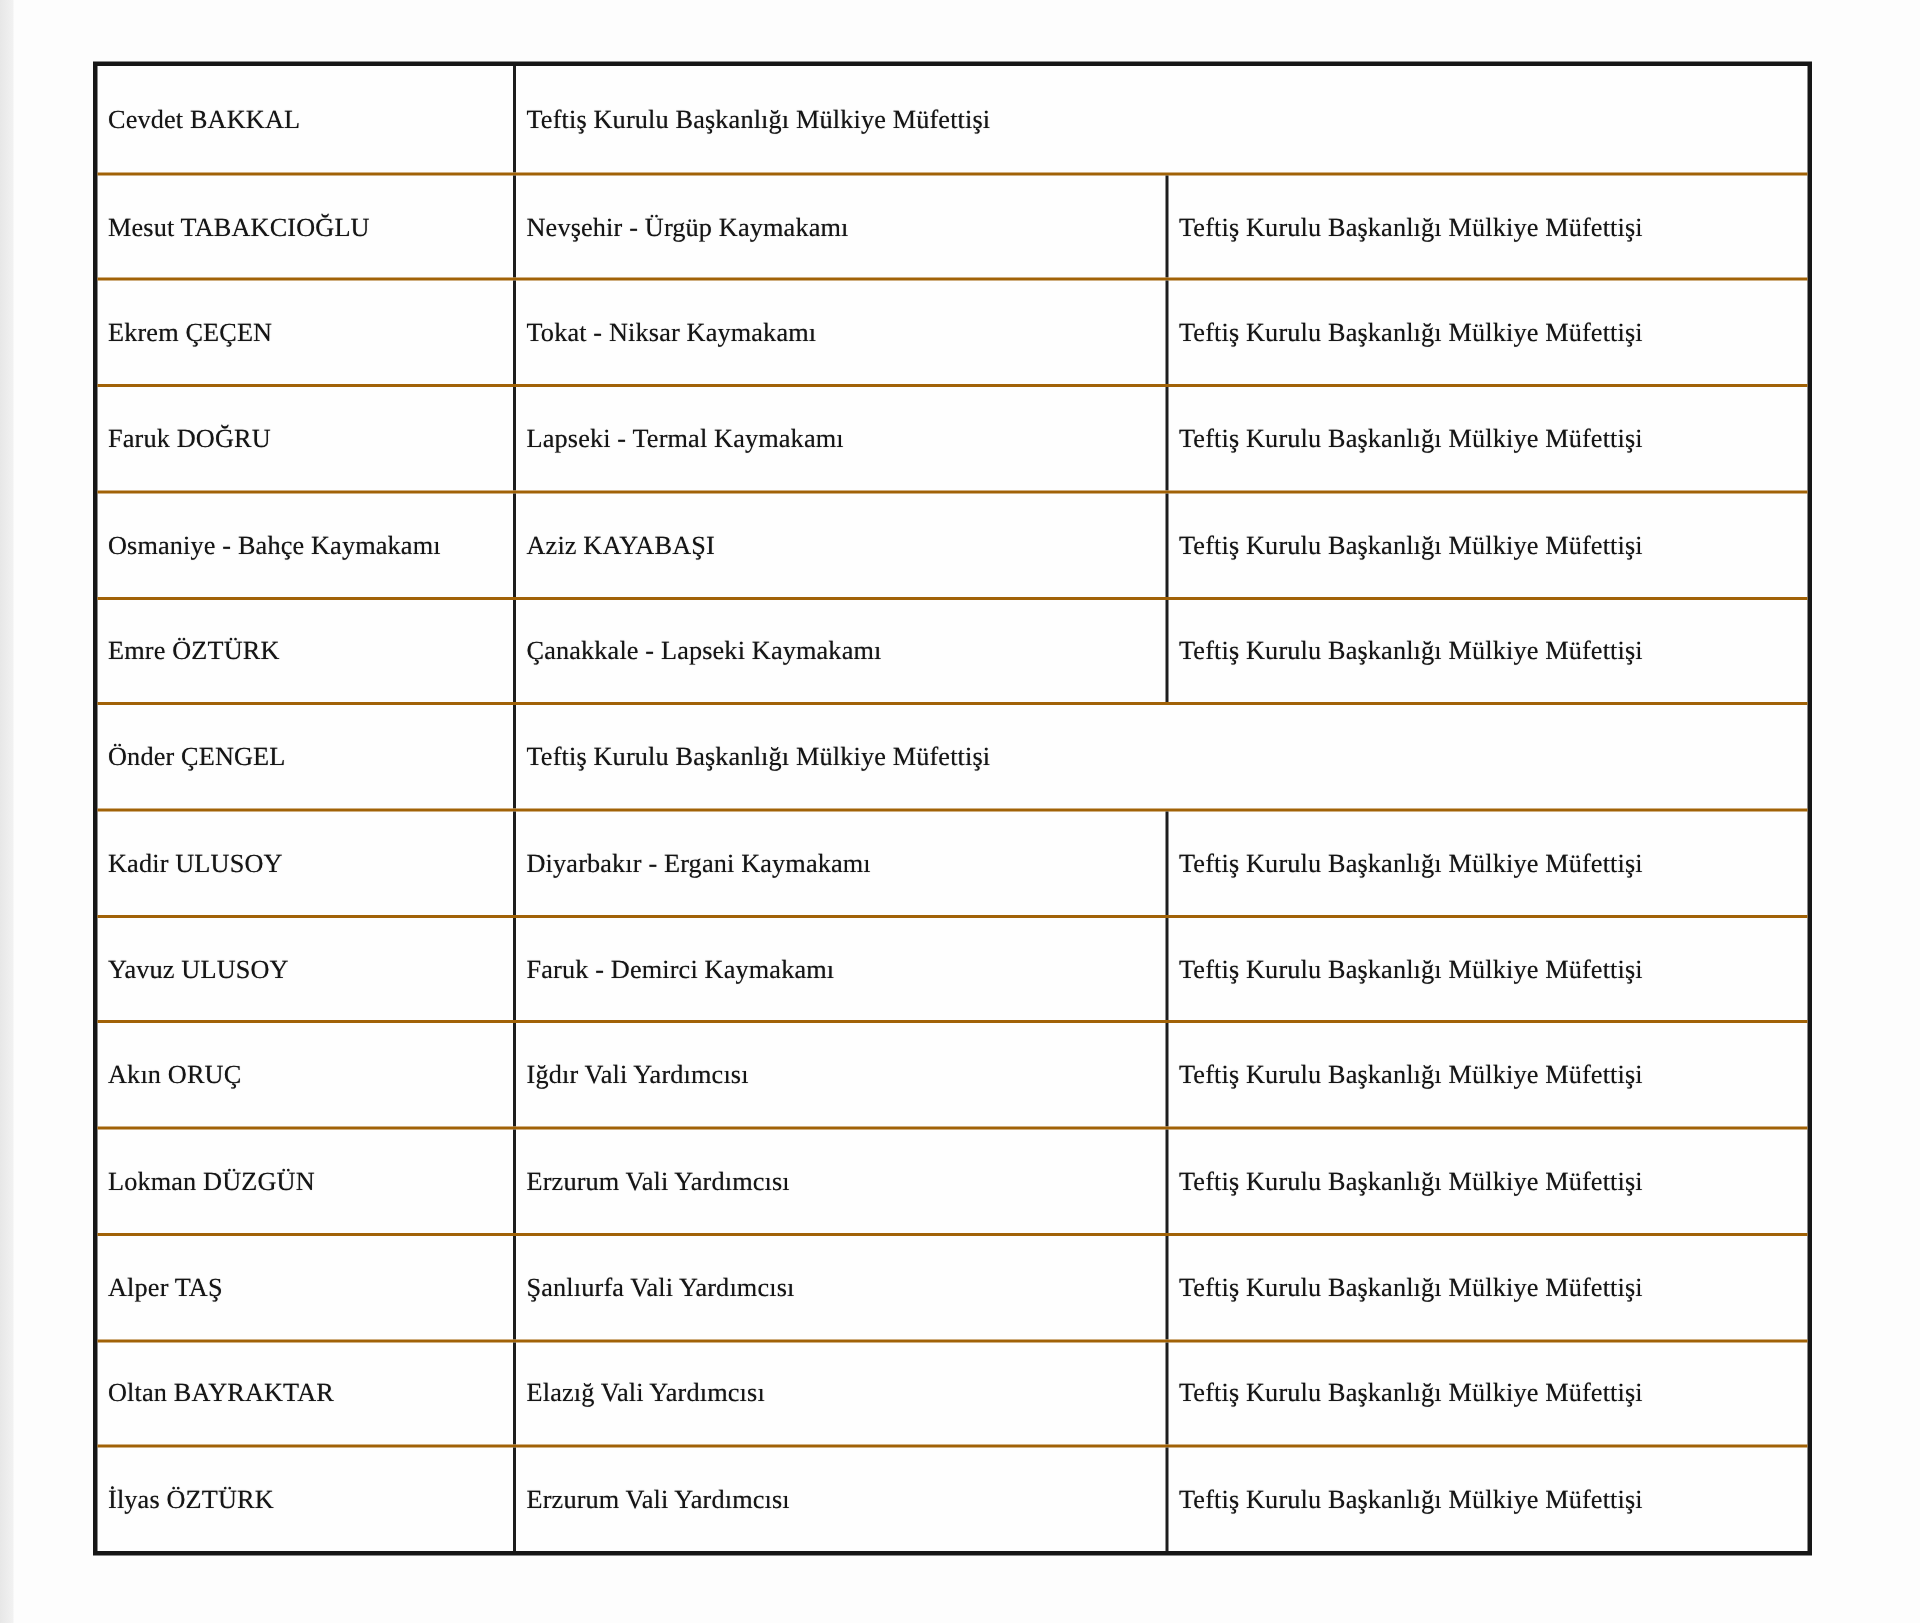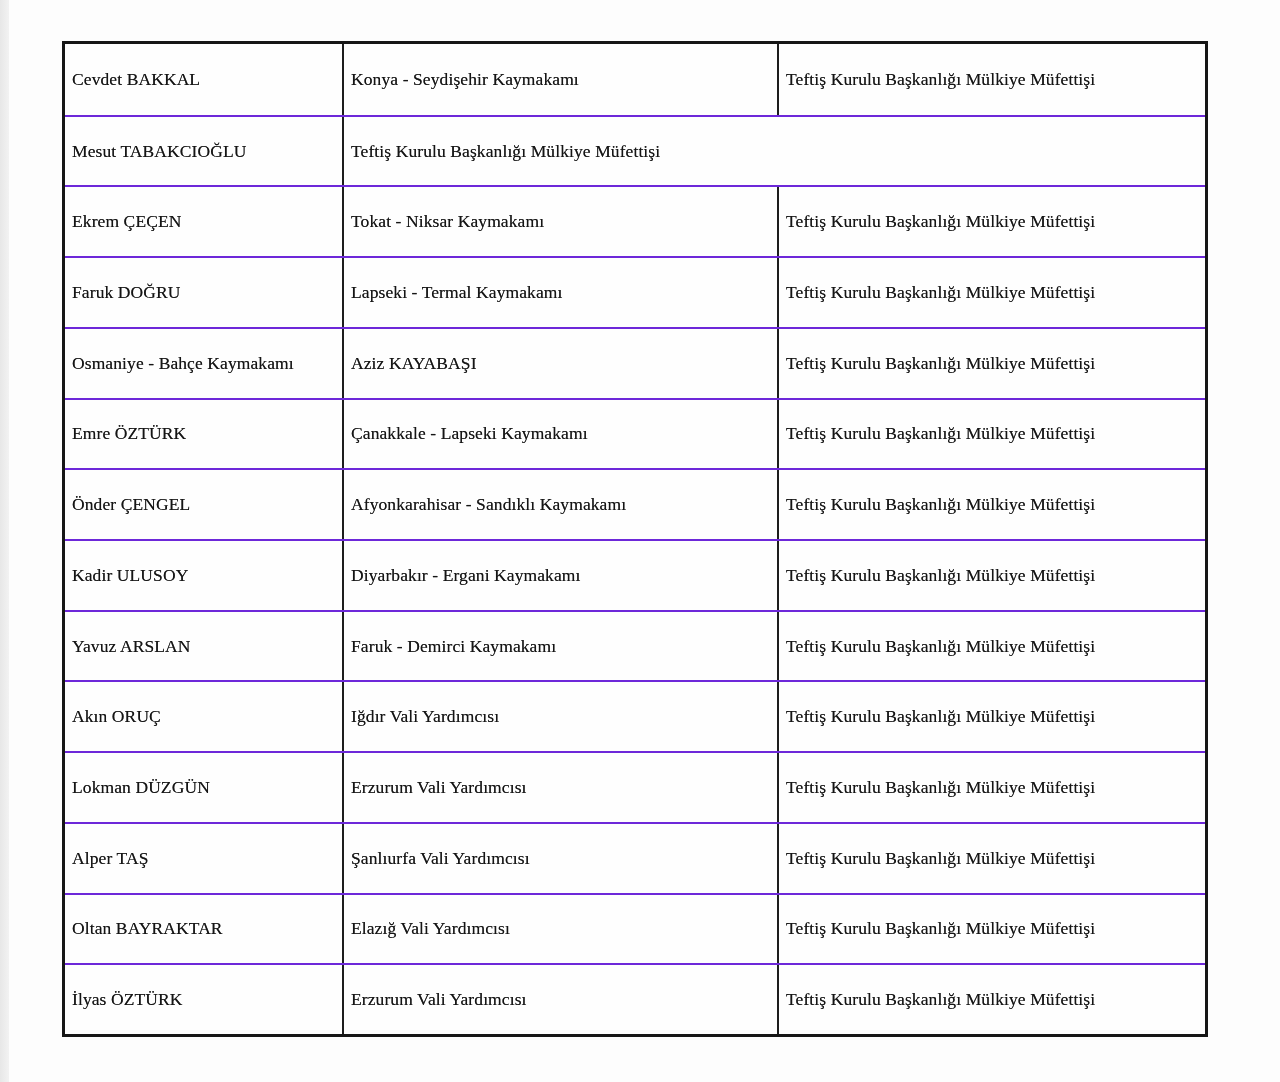--- a/index.html
+++ b/index.html
@@ -38,21 +38,21 @@
     grid-template-rows: repeat(14, 1fr);
     background: #fefefe;
     filter: blur(0.35px);
   }
   .row {
     display: grid;
     grid-template-columns: 277px 435px 428px;
     box-sizing: border-box;
   }
   .row + .row {
-    border-top: 2px solid #6d28d9;
+    border-top: 2px solid #a16207;
   }
   .cell {
     box-sizing: border-box;
     display: flex;
     align-items: center;
     padding-left: 7px;
     padding-right: 0;
     font-size: 17.5px;
     letter-spacing: 0.1px;
     color: #151515;
@@ -65,25 +65,25 @@
   }
 </style>
 </head>
 <body>
 
 <div class="page">
   <div class="scan-strip"></div>
   <div class="appointments-table" id="appointments-table">
       <div class="row">
         <div class="cell">Cevdet BAKKAL</div>
-        <div class="cell">Konya - Seydişehir Kaymakamı</div>
         <div class="cell">Teftiş Kurulu Başkanlığı Mülkiye Müfettişi</div>
       </div>
       <div class="row">
         <div class="cell">Mesut TABAKCIOĞLU</div>
+        <div class="cell">Nevşehir - Ürgüp Kaymakamı</div>
         <div class="cell">Teftiş Kurulu Başkanlığı Mülkiye Müfettişi</div>
       </div>
       <div class="row">
         <div class="cell">Ekrem ÇEÇEN</div>
         <div class="cell">Tokat - Niksar Kaymakamı</div>
         <div class="cell">Teftiş Kurulu Başkanlığı Mülkiye Müfettişi</div>
       </div>
       <div class="row">
         <div class="cell">Faruk DOĞRU</div>
         <div class="cell">Lapseki - Termal Kaymakamı</div>
@@ -94,30 +94,29 @@
         <div class="cell">Aziz KAYABAŞI</div>
         <div class="cell">Teftiş Kurulu Başkanlığı Mülkiye Müfettişi</div>
       </div>
       <div class="row">
         <div class="cell">Emre ÖZTÜRK</div>
         <div class="cell">Çanakkale - Lapseki Kaymakamı</div>
         <div class="cell">Teftiş Kurulu Başkanlığı Mülkiye Müfettişi</div>
       </div>
       <div class="row">
         <div class="cell">Önder ÇENGEL</div>
-        <div class="cell">Afyonkarahisar - Sandıklı Kaymakamı</div>
         <div class="cell">Teftiş Kurulu Başkanlığı Mülkiye Müfettişi</div>
       </div>
       <div class="row">
         <div class="cell">Kadir ULUSOY</div>
         <div class="cell">Diyarbakır - Ergani Kaymakamı</div>
         <div class="cell">Teftiş Kurulu Başkanlığı Mülkiye Müfettişi</div>
       </div>
       <div class="row">
-        <div class="cell">Yavuz ARSLAN</div>
+        <div class="cell">Yavuz ULUSOY</div>
         <div class="cell">Faruk - Demirci Kaymakamı</div>
         <div class="cell">Teftiş Kurulu Başkanlığı Mülkiye Müfettişi</div>
       </div>
       <div class="row">
         <div class="cell">Akın ORUÇ</div>
         <div class="cell">Iğdır Vali Yardımcısı</div>
         <div class="cell">Teftiş Kurulu Başkanlığı Mülkiye Müfettişi</div>
       </div>
       <div class="row">
         <div class="cell">Lokman DÜZGÜN</div>

